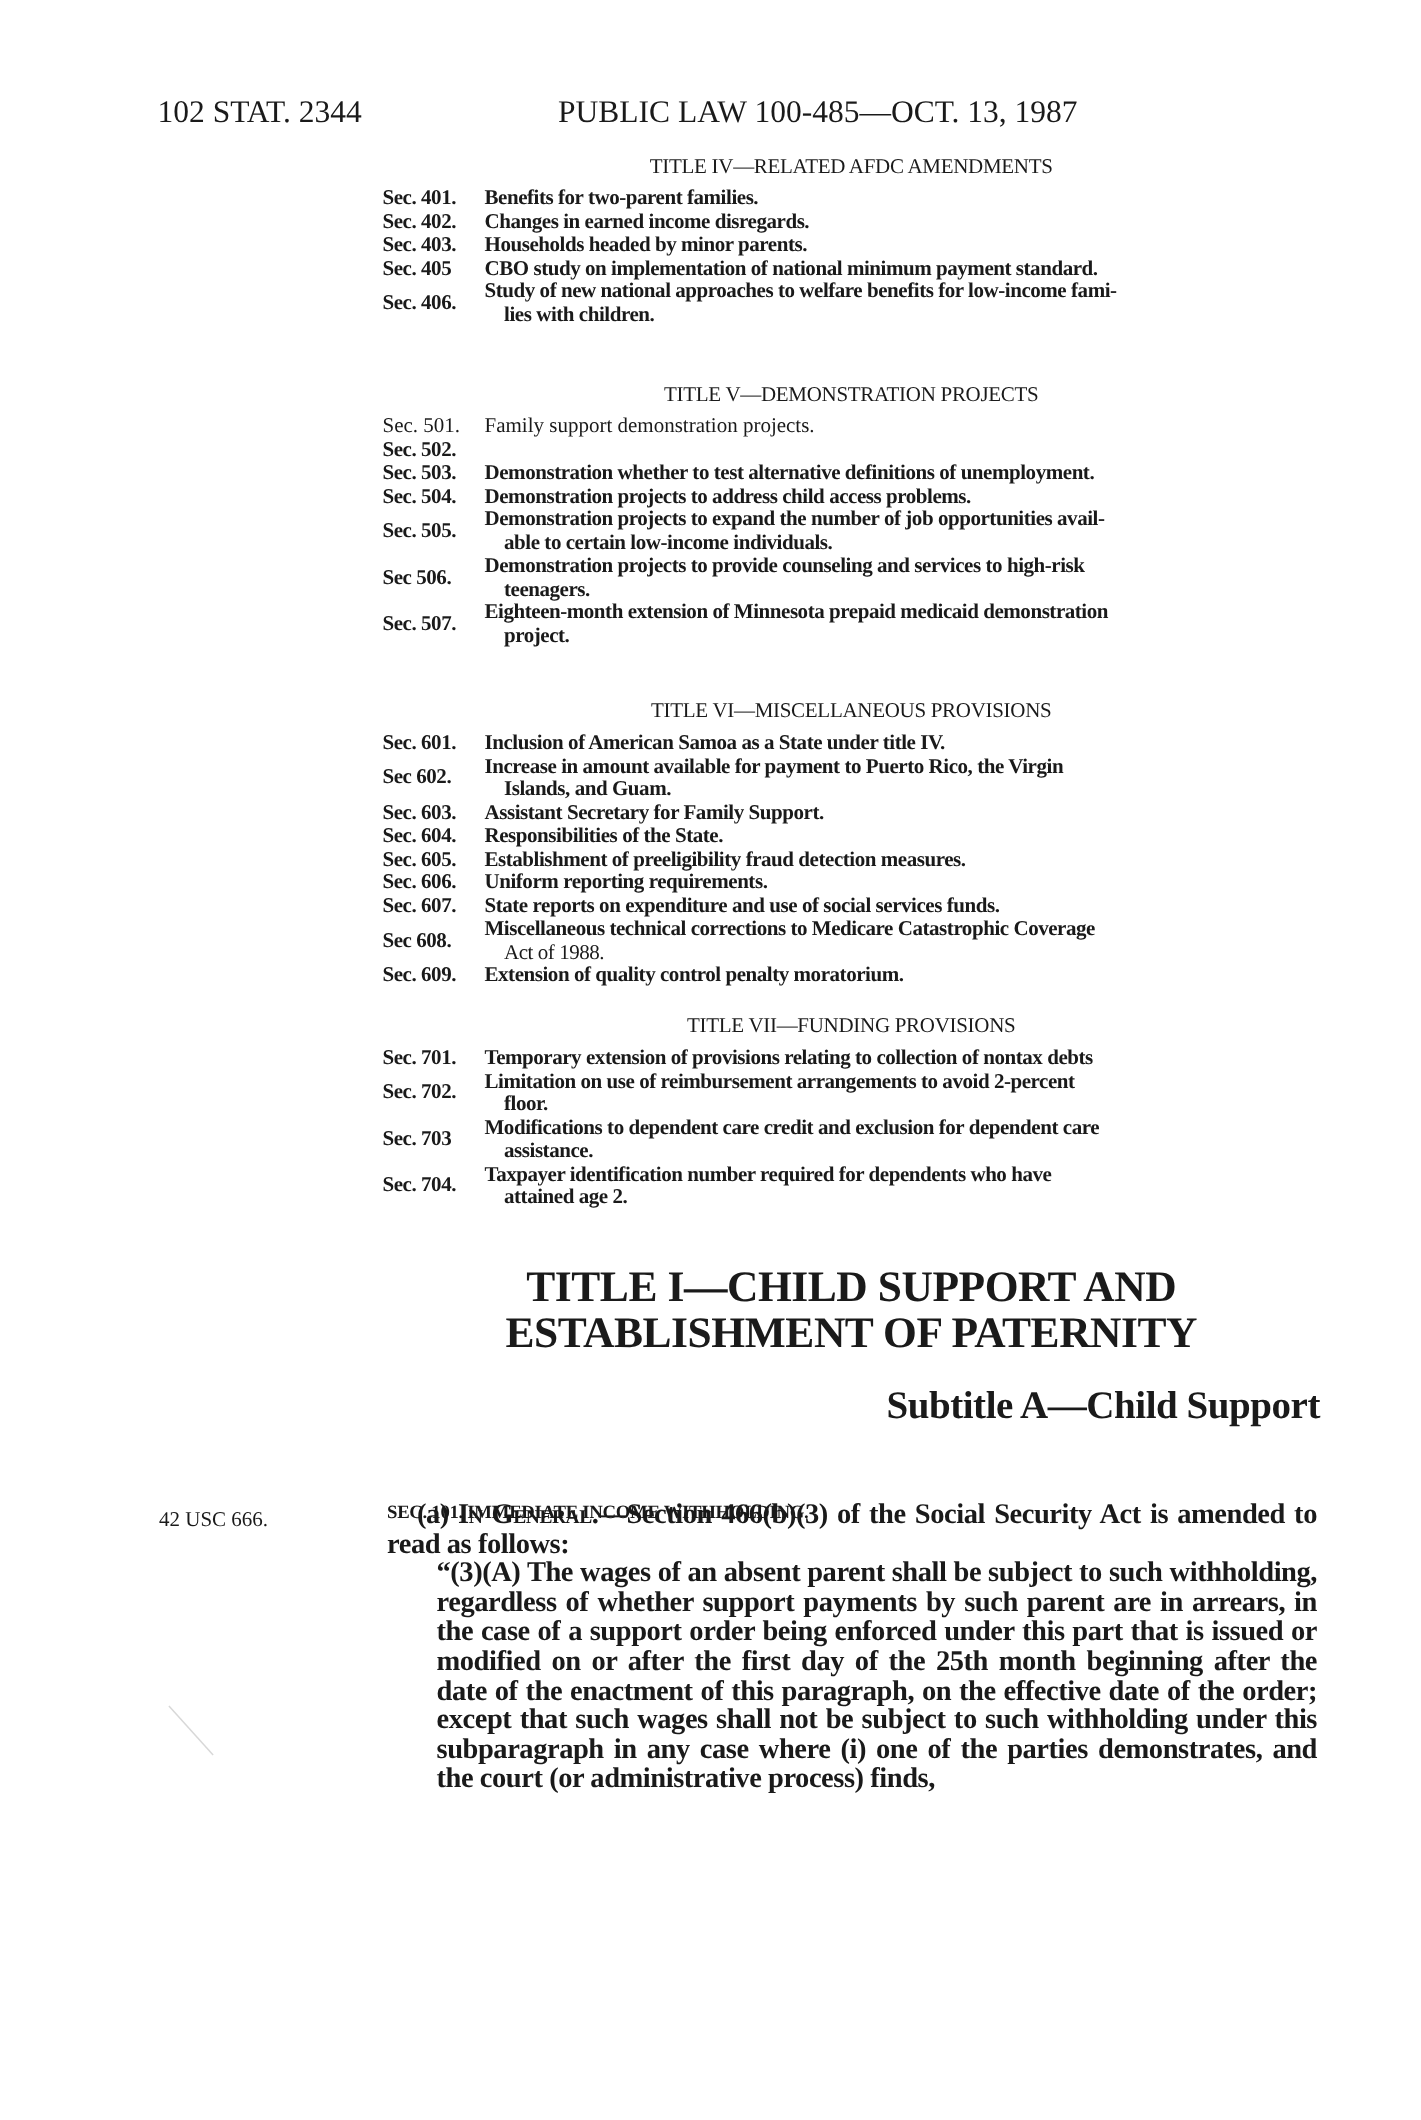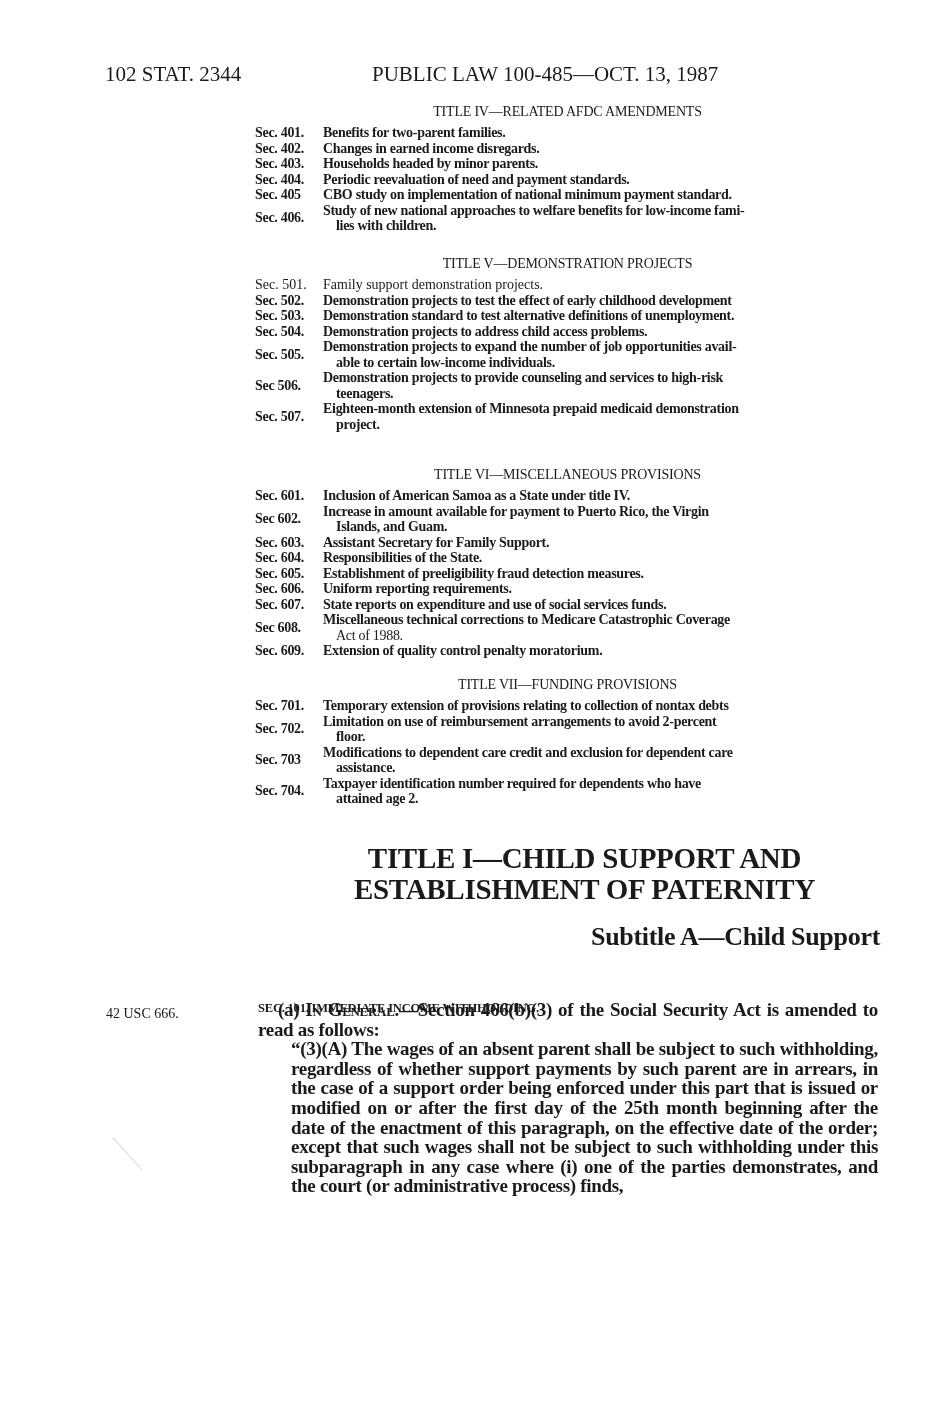--- a/index.html
+++ b/index.html
@@ -23,21 +23,21 @@
     display: flex; font-size: 14px; line-height: 15.5px; font-weight: bold;
     letter-spacing: -0.3px;
     align-items: center;
   }
   .toc-item .num { width: 68px; flex: none; white-space: nowrap; }
   .toc-item .txt { flex: 1; text-align: justify; text-align-last: left; }
   .toc-item .txt .cont { display: block; padding-left: 13px; }
   .toc-item.light { font-weight: normal; letter-spacing: 0; }
 
   .big-title {
-    position: absolute; left: 272px; width: 625px; top: 843px;
+    position: absolute; left: 255px; width: 625px; top: 843px;
     text-align: center; font-size: 29px; font-weight: bold; line-height: 31px;
     letter-spacing: -0.3px;
   }
   .subtitle {
     position: absolute; left: 255px; width: 625px; top: 922px;
     text-align: right; font-size: 26px; font-weight: bold; letter-spacing: -0.3px;
   }
   .sec-head {
     position: absolute; left: 258px; top: 976px; font-size: 12.5px; font-weight: bold;
     letter-spacing: -0.2px;
@@ -74,48 +74,44 @@
       <span class="num">Sec. 401.</span>
       <span class="txt">Benefits for two-parent families.</span>
     </div>
   <div class="toc-item">
       <span class="num">Sec. 402.</span>
       <span class="txt">Changes in earned income disregards.</span>
     </div>
   <div class="toc-item">
       <span class="num">Sec. 403.</span>
       <span class="txt">Households headed by minor parents.</span>
-    </div>
-  <div class="toc-item">
-      <span class="num">Sec. 404.</span>
-      <span class="txt">Periodic reevaluation of need and payment standards.</span>
     </div>
   <div class="toc-item">
       <span class="num">Sec. 405</span>
       <span class="txt">CBO study on implementation of national minimum payment standard.</span>
     </div>
   <div class="toc-item">
       <span class="num">Sec. 406.</span>
       <span class="txt"><span>Study of new national approaches to welfare benefits for low-income fami-</span><span class="cont">lies with children.</span></span>
     </div>
 </div>
 
 <div class="toc" style="top:256px;">
   <div class="title-head">TITLE V—DEMONSTRATION PROJECTS</div>
   <div class="toc-item light">
       <span class="num">Sec. 501.</span>
       <span class="txt">Family support demonstration projects.</span>
     </div>
   <div class="toc-item">
       <span class="num">Sec. 502.</span>
-      <span class="txt"><span>Demonstration projects to test the effect of early childhood development</span></span>
+      <span class="txt"></span>
     </div>
   <div class="toc-item">
       <span class="num">Sec. 503.</span>
-      <span class="txt">Demonstration standard to test alternative definitions of unemployment.</span>
+      <span class="txt">Demonstration whether to test alternative definitions of unemployment.</span>
     </div>
   <div class="toc-item">
       <span class="num">Sec. 504.</span>
       <span class="txt">Demonstration projects to address child access problems.</span>
     </div>
   <div class="toc-item">
       <span class="num">Sec. 505.</span>
       <span class="txt"><span>Demonstration projects to expand the number of job opportunities avail-</span><span class="cont">able to certain low-income individuals.</span></span>
     </div>
   <div class="toc-item">

